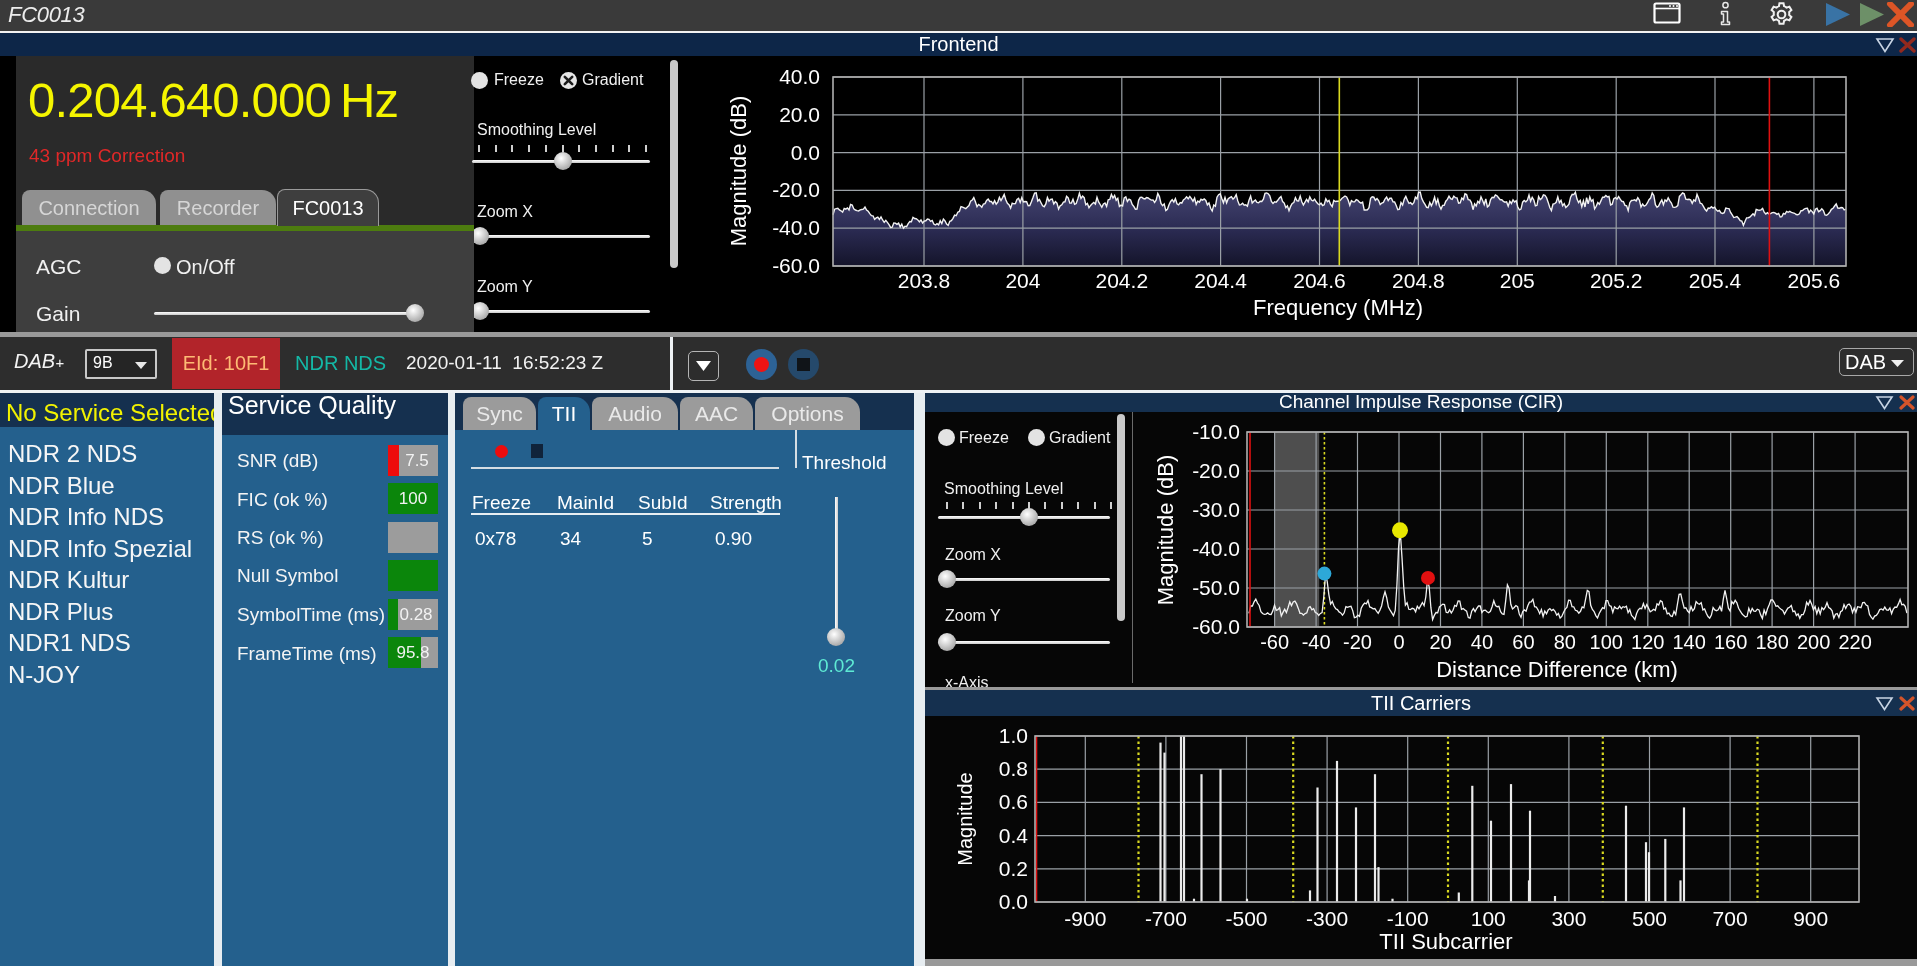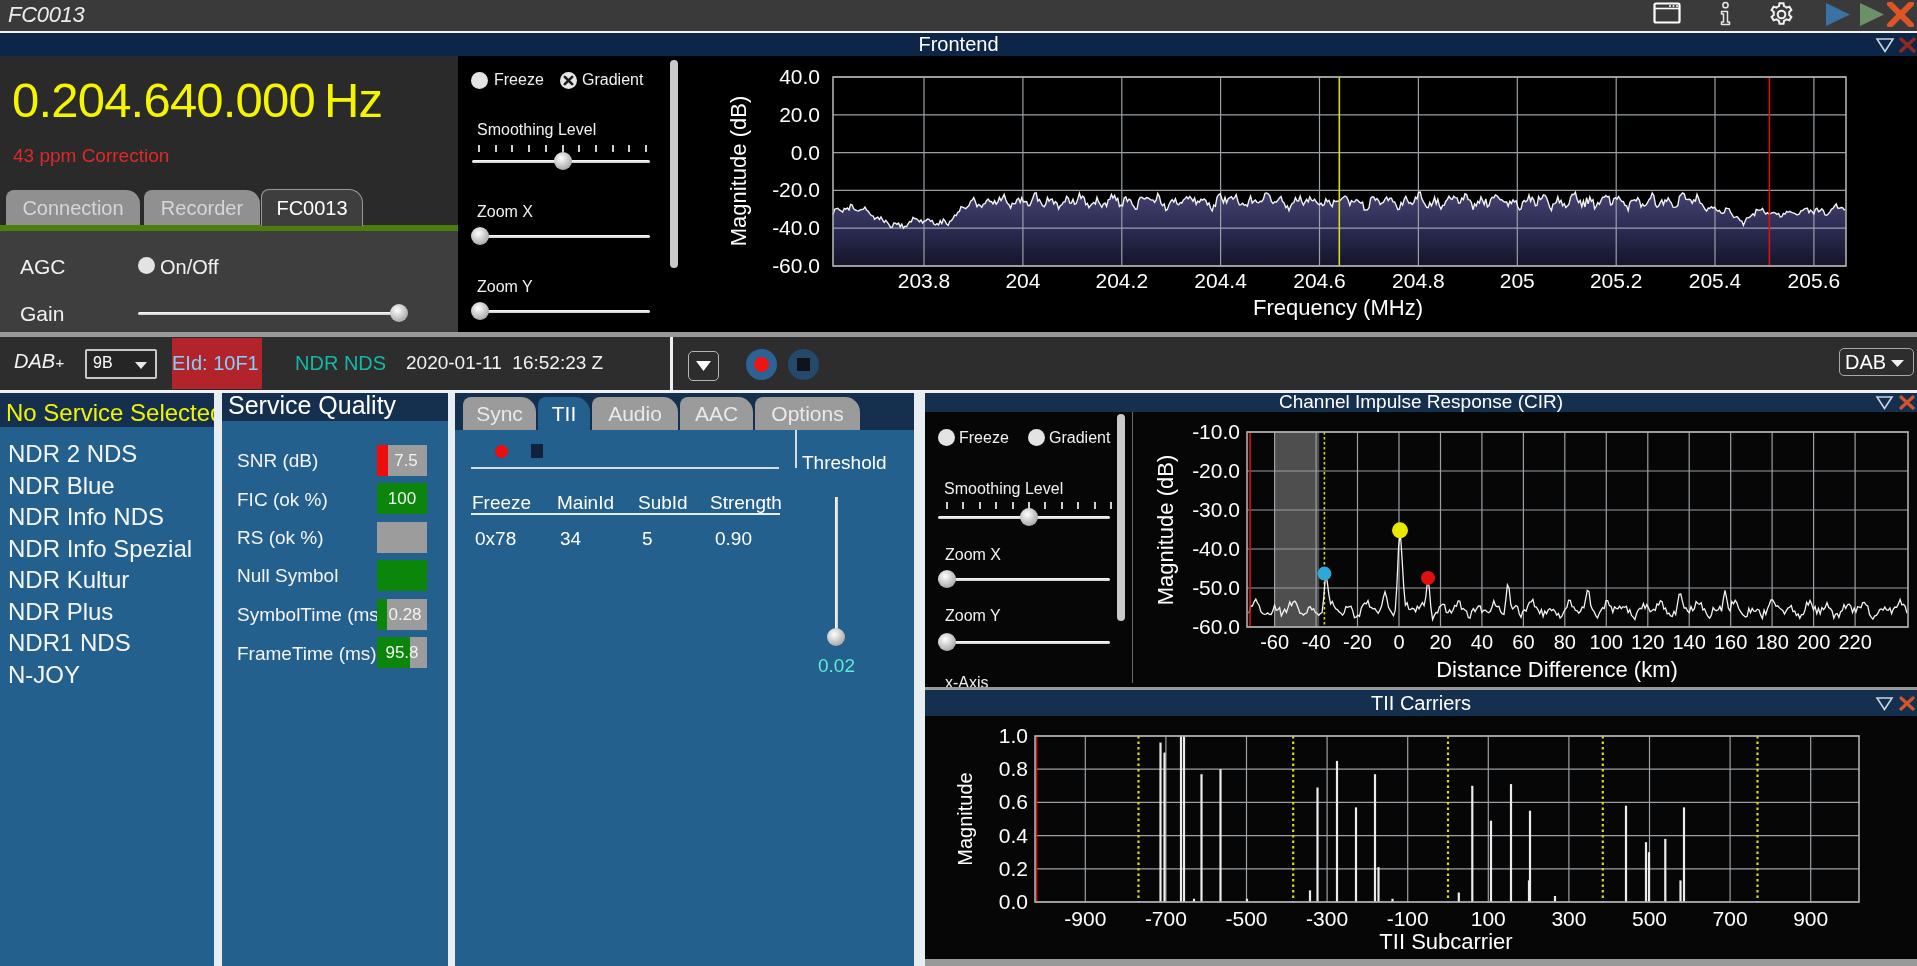--- a/index.html
+++ b/index.html
@@ -4,47 +4,47 @@
 html,body{width:1917px;height:966px;overflow:hidden;background:#000;
 font-family:"Liberation Sans",sans-serif;-webkit-font-smoothing:antialiased}
 #root{position:absolute;top:0;left:0;width:1917px;height:966px;background:#000}
 .abs{position:absolute}
 #titlebar{left:0;top:0;width:1917px;height:31px;background:#3a3a3a}
 #titlebar .t{position:absolute;left:8px;top:2px;font-style:italic;font-size:22px;color:#ececec;letter-spacing:-0.3px}
 #topline{left:0;top:31px;width:1917px;height:2px;background:#f2f2f2}
 #fehead{left:0;top:33px;width:1917px;height:23px;background:#0d2648}
 .paneltitle{position:absolute;width:100%;text-align:center;top:0px;font-size:20px;color:#fff;line-height:23px}
 #febody{left:0;top:56px;width:1917px;height:276px;background:#000}
-#freqpanel{left:0;top:0;width:458px;height:220px;background:#2a2a2a}
+#freqpanel{left:16px;top:0;width:458px;height:220px;background:#2a2a2a}
 #freq{position:absolute;left:12px;top:16px;font-size:49px;color:#f5f500;letter-spacing:-0.8px}
 #ppm{position:absolute;left:13px;top:89px;font-size:19px;color:#e02828}
 .tab{position:absolute;height:36px;border-radius:8px 14px 0 0;background:#909090;color:#d6d6d6;
 font-size:20px;text-align:center;line-height:36px}
 .tabact{background:#3e3e3e;color:#fff;border:1px solid #9a9a9a;border-bottom:none;z-index:3}
 #fcpane{position:absolute;left:0px;top:169px;width:458px;height:107px;background:#3e3e3e;border-top:6px solid #4d7c0f;z-index:2}
 .ctl-label{position:absolute;color:#f0f0f0;font-size:18px}
 .sm-label{position:absolute;color:#f0f0f0;font-size:16px}
 .radio{position:absolute;width:17px;height:17px;border-radius:50%;background:#e3e3e3}
 .track{position:absolute;height:3px;background:linear-gradient(#fff,#cacaca);border-radius:2px}
 .knob{position:absolute;width:18px;height:18px;border-radius:50%;
 background:radial-gradient(circle at 40% 35%,#ffffff,#b9b9b9 60%,#8e8e8e)}
 .vscroll{position:absolute;width:8px;background:#c9c9c9;border-radius:4px}
 #midbar{left:0;top:337px;width:1917px;height:53px;background:#2d2d2d}
 #graysplit1{left:0;top:332px;width:1917px;height:5px;background:#999}
 #whiteline2{left:0;top:390px;width:1917px;height:3px;background:#eef2f5}
 .combo{position:absolute;border:1px solid #c8c8c8;border-radius:3px;color:#fff;background:#252525}
-#eid{position:absolute;left:172px;top:1px;width:90px;height:51px;background:#b2242a;color:#7dd3fc;
-font-size:20px;line-height:51px}
+#eid{position:absolute;left:172px;top:1px;width:108px;height:51px;background:#b2242a;color:#fdba74;
+font-size:20px;text-align:center;line-height:51px}
 #bottom{left:0;top:393px;width:1917px;height:573px;background:#24608d}
 .navyhead{position:absolute;background:#15304f;color:#fff}
 .wsep{position:absolute;background:#e7edf1}
 .blue{background:#24608d}
 .svcitem{position:absolute;left:8px;color:#f6f6f6;font-size:24px;white-space:nowrap}
 .qlabel{position:absolute;left:15px;color:#f4f4f4;font-size:19px;white-space:nowrap}
-.qbar{position:absolute;left:155px;width:50px;height:31px;background:#9c9c9c;color:#f2f2f2;
+.qbar{position:absolute;left:166px;width:50px;height:31px;background:#9c9c9c;color:#f2f2f2;
 font-size:17px;text-align:center;line-height:31px}
 .btab{position:absolute;height:33px;border-radius:8px 15px 0 0;background:#9b9b9b;color:#e9e9e9;
 font-size:21px;text-align:center;line-height:33px}
 .btabact{background:#24608d;color:#fff}
 .thead{position:absolute;color:#fff;font-size:19px}
 .tcell{position:absolute;color:#fff;font-size:19px}
 #cirwin{left:925px;top:393px;width:992px;height:294px;background:#060606}
 #tiicwin{left:925px;top:690px;width:992px;height:276px;background:#060606}
 .hdr19{position:absolute;left:0;top:0;width:100%;height:19px;background:#15304f;color:#fff;
 font-size:19px;text-align:center;line-height:18px}
@@ -220,21 +220,21 @@
         <div class="svcitem" style="top:47.0px">NDR 2 NDS</div>
         <div class="svcitem" style="top:78.5px">NDR Blue</div>
         <div class="svcitem" style="top:110.0px">NDR Info NDS</div>
         <div class="svcitem" style="top:141.5px">NDR Info Spezial</div>
         <div class="svcitem" style="top:173.0px">NDR Kultur</div>
         <div class="svcitem" style="top:204.5px">NDR Plus</div>
         <div class="svcitem" style="top:236.0px">NDR1 NDS</div>
         <div class="svcitem" style="top:267.5px">N-JOY</div>
       </div>
       <div class="abs blue" style="left:222px;top:0;width:226px;height:573px">
-        <div class="navyhead" style="left:0;top:0;width:226px;height:28px">
+        <div class="navyhead" style="left:0;top:0;width:226px;height:42px">
           <span style="position:absolute;left:6px;top:-2px;font-size:25px">Service Quality</span>
         </div>
         <div class="qlabel" style="top:57px">SNR (dB)</div>
         <div class="qlabel" style="top:95.5px">FIC (ok %)</div>
         <div class="qlabel" style="top:134px">RS (ok %)</div>
         <div class="qlabel" style="top:172px">Null Symbol</div>
         <div class="qlabel" style="top:211px">SymbolTime (ms)</div>
         <div class="qlabel" style="top:249.5px">FrameTime (ms)</div>
         <div class="qbar" style="top:51.6px"><div class="abs" style="left:0;top:0;width:11px;height:31px;background:#ee0c0c"></div><span style="position:relative;left:4px">7.5</span></div>
         <div class="qbar" style="top:90px;background:#0b860b">100</div>

